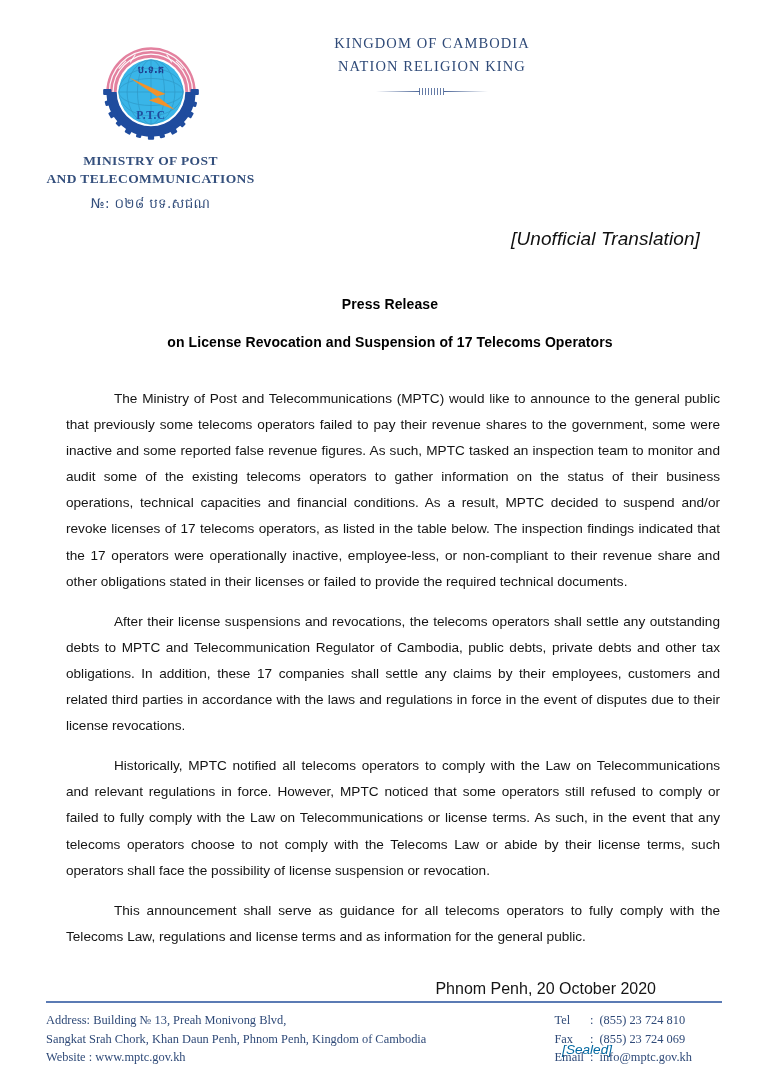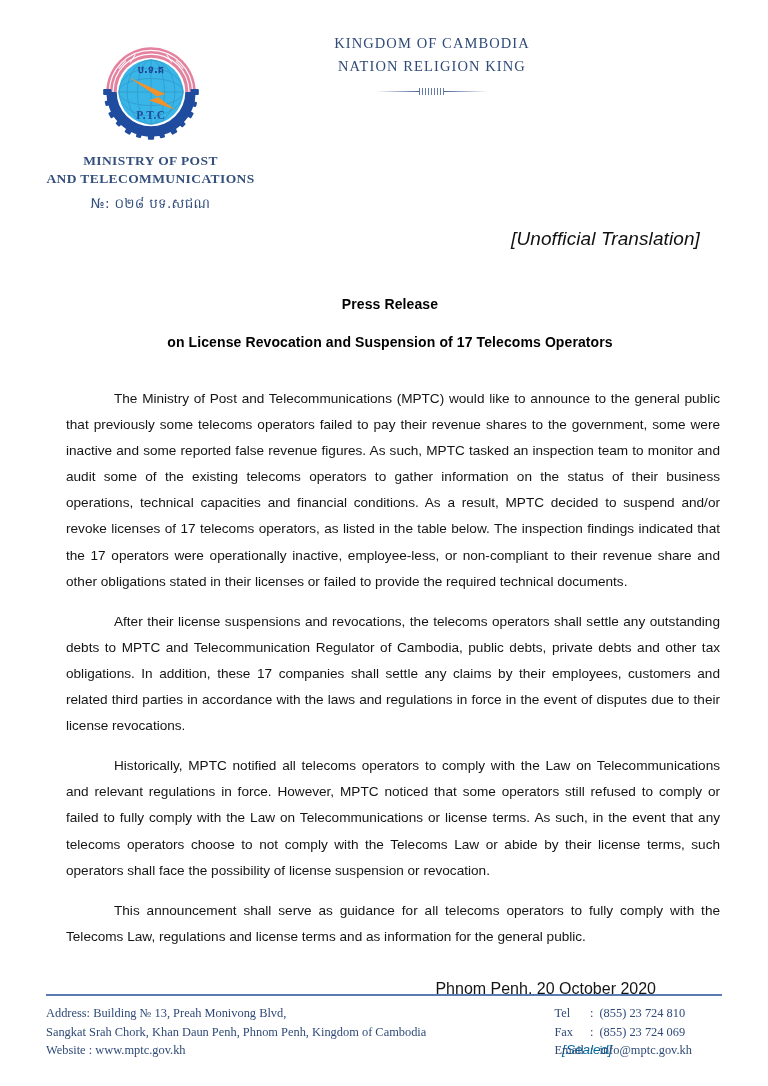--- a/index.html
+++ b/index.html
@@ -166,21 +166,21 @@
     font-size: 13.6px;
     font-style: italic;
     color: #0369a1;
   }
 
   
   .footer {
     position: absolute;
     left: 0;
     right: 0;
-    bottom: 26px;
+    bottom: 19px;
     padding: 0 46px;
     box-sizing: border-box;
   }
   .footer-rule {
     height: 2px;
     background: #5b7bb4;
     margin-bottom: 8px;
   }
   .footer-cols {
     display: flex;

